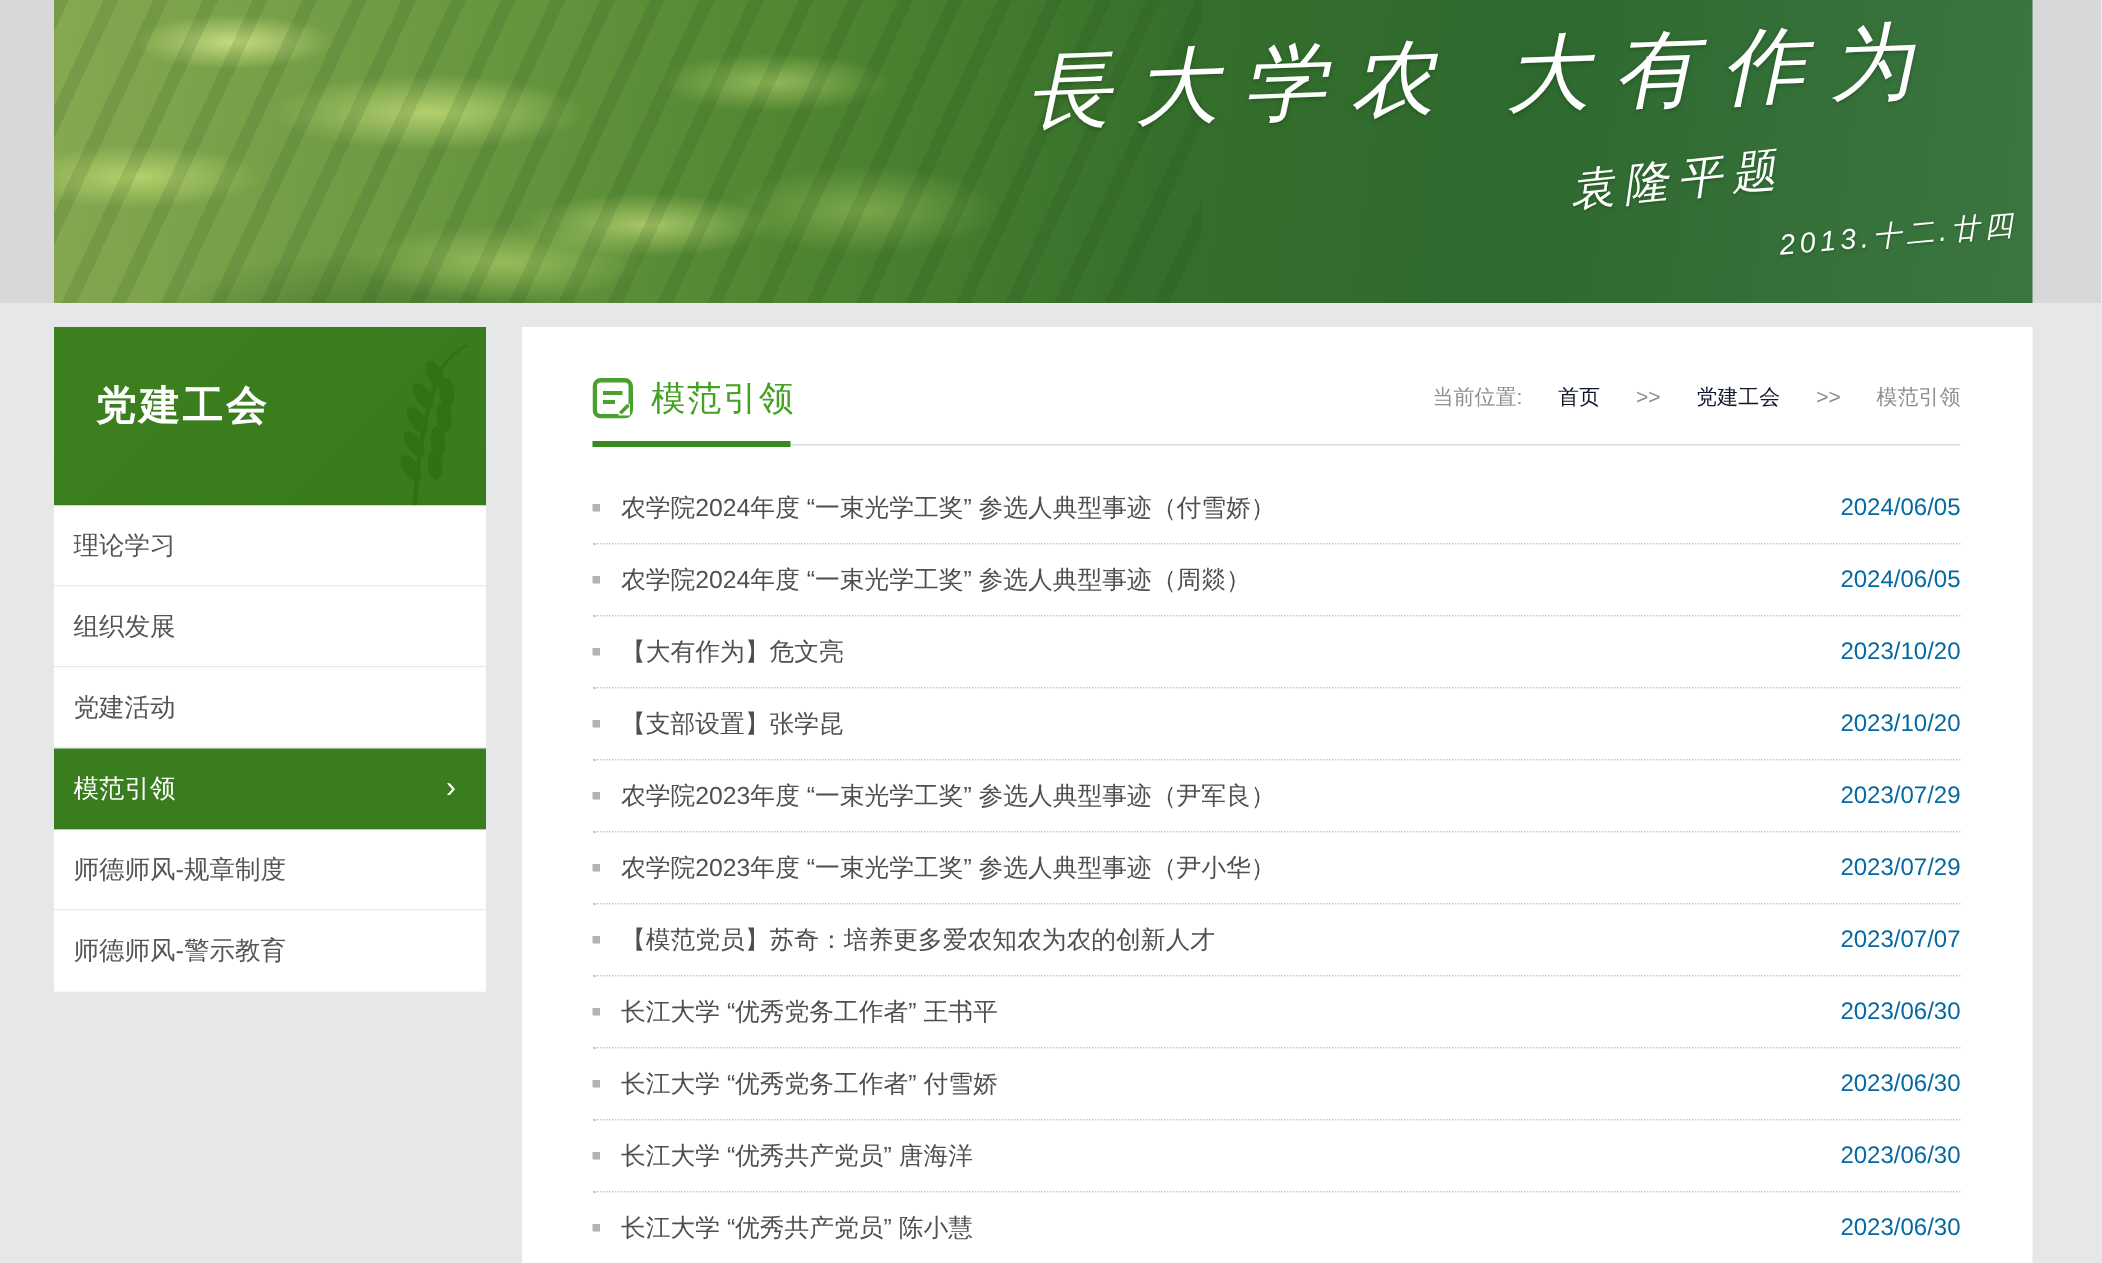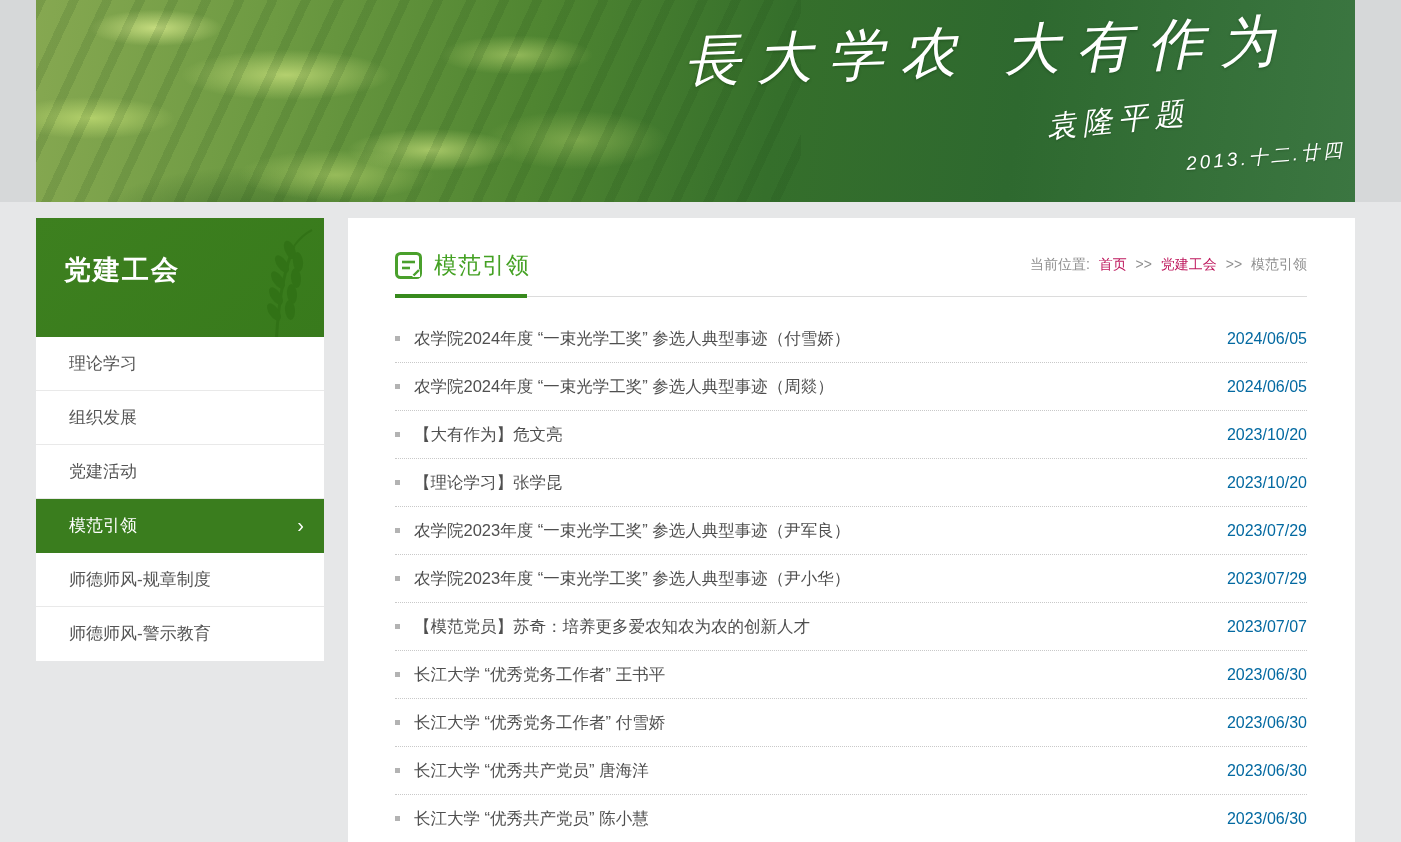--- a/index.html
+++ b/index.html
@@ -60,21 +60,21 @@
     background:linear-gradient(135deg,#3d801f 0%,#387a1c 100%);
   }
   .side-title {
     position:absolute; left:28px; top:34px;
     color:#ffffff; font-size:27px; font-weight:bold; letter-spacing:2px;
   }
   .wheat-icon { position:absolute; right:4px; top:10px; opacity:.55; }
   .side-nav { background:#ffffff; }
   .nav-item {
     position:relative; height:54px; line-height:53px;
-    padding-left:33px; font-size:17px; color:#555;
+    padding-left:13px; font-size:17px; color:#555;
     border-bottom:1px solid #e9e9e9; background:#fff; cursor:pointer;
   }
   .nav-item:last-child { border-bottom:none; }
   .nav-item.active {
     background:#3a7d1e; color:#fff; border-bottom-color:#3a7d1e;
   }
   .nav-chevron {
     display:none; position:absolute; right:20px; top:0;
     font-size:20px; color:#fff; line-height:53px;
   }
@@ -84,22 +84,22 @@
   .main-panel {
     position:absolute; left:348px; top:218px; width:1007px; bottom:-40px;
     background:#ffffff;
   }
   .main-header { padding:30px 48px 0 47px; }
   .title-row { display:flex; align-items:center; justify-content:space-between; height:34px; }
   .title-left { display:flex; align-items:center; }
   .doc-icon { width:27px; height:27px; margin-right:12px; flex:none; }
   .page-title { font-size:23px; color:#44a123; letter-spacing:1px; }
   .breadcrumb { font-size:14px; color:#8f8f8f; white-space:nowrap; }
-  .breadcrumb .crumb-link { color:#be185d; cursor:pointer; }
-  .breadcrumb span { margin-left:5px; }
+  .breadcrumb .crumb-link { color:#0f172a; cursor:pointer; }
+  .breadcrumb span { margin-left:20px; }
   .header-rule { position:relative; margin-top:14px; height:1px; background:#dcdcdc; }
   .header-rule .green-bar {
     position:absolute; left:0; top:-2px; width:132px; height:4px; background:#378a1d;
   }
 
   .articles { margin:18px 48px 0 47px; }
   .article-row {
     display:flex; align-items:center; height:48px;
     border-bottom:1px dotted #c9c9c9;
   }
@@ -203,21 +203,21 @@
       <span class="article-title">农学院2024年度 “一束光学工奖” 参选人典型事迹（周燚）</span>
       <span class="article-date">2024/06/05</span>
     </div>
     <div class="article-row">
       <span class="bullet"></span>
       <span class="article-title">【大有作为】危文亮</span>
       <span class="article-date">2023/10/20</span>
     </div>
     <div class="article-row">
       <span class="bullet"></span>
-      <span class="article-title">【理论学习】张学昆</span>
+      <span class="article-title">【支部设置】张学昆</span>
       <span class="article-date">2023/10/20</span>
     </div>
     <div class="article-row">
       <span class="bullet"></span>
       <span class="article-title">农学院2023年度 “一束光学工奖” 参选人典型事迹（尹军良）</span>
       <span class="article-date">2023/07/29</span>
     </div>
     <div class="article-row">
       <span class="bullet"></span>
       <span class="article-title">农学院2023年度 “一束光学工奖” 参选人典型事迹（尹小华）</span>

